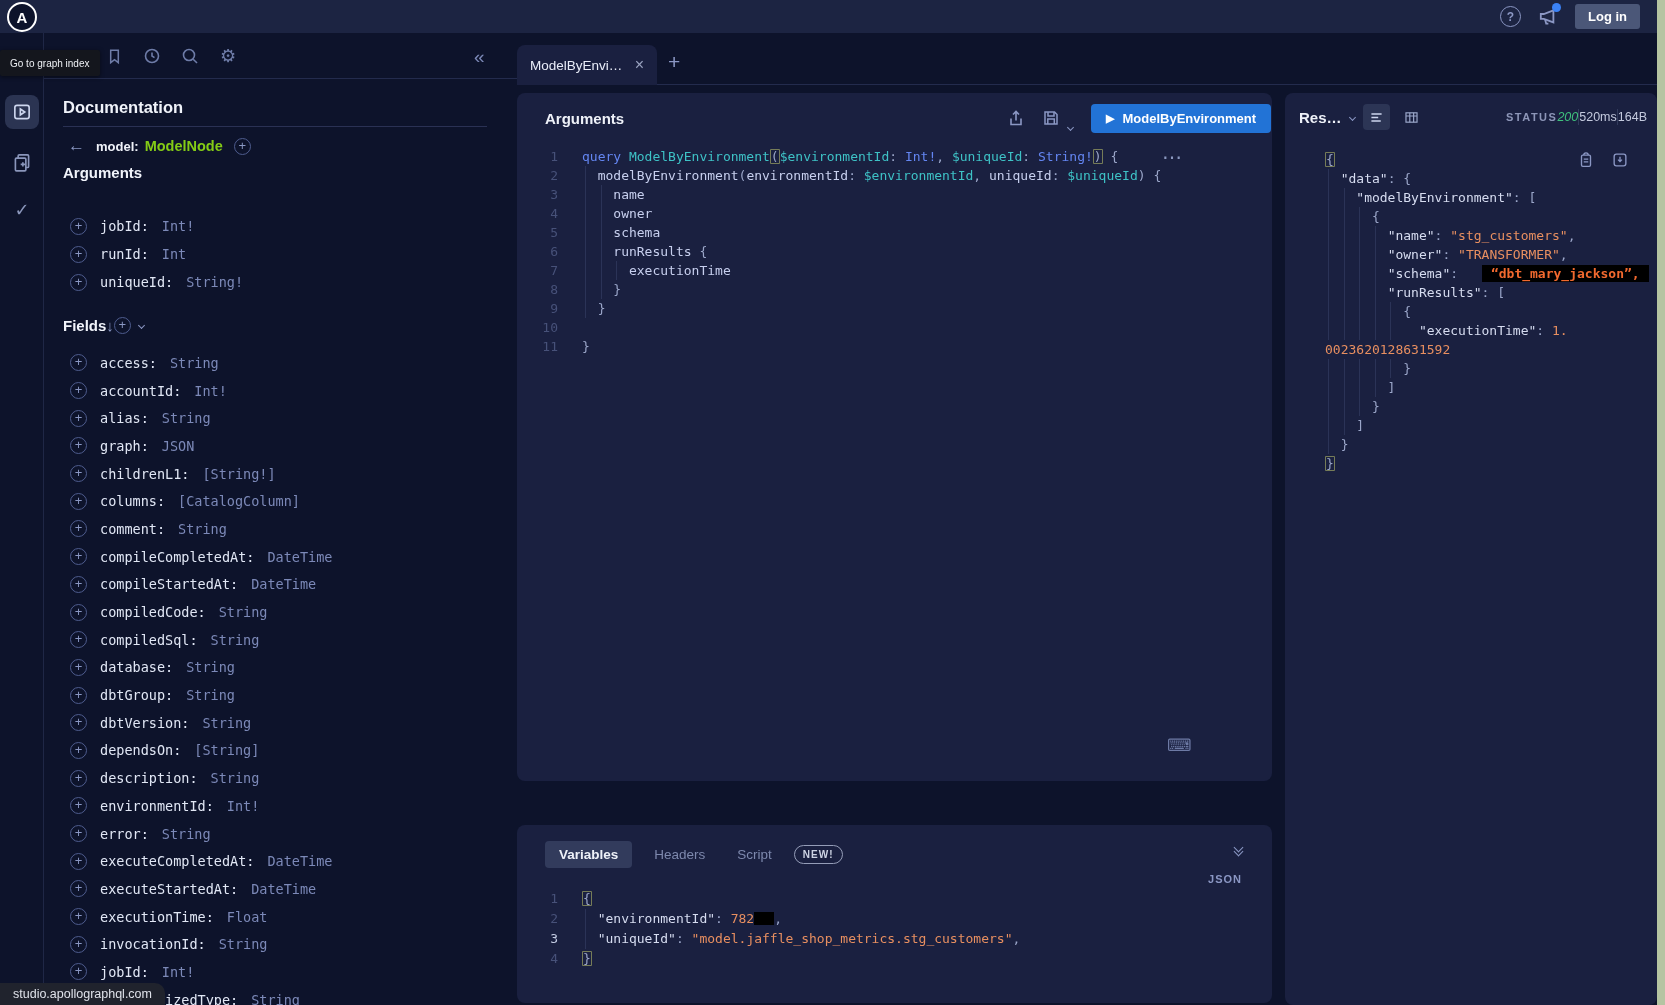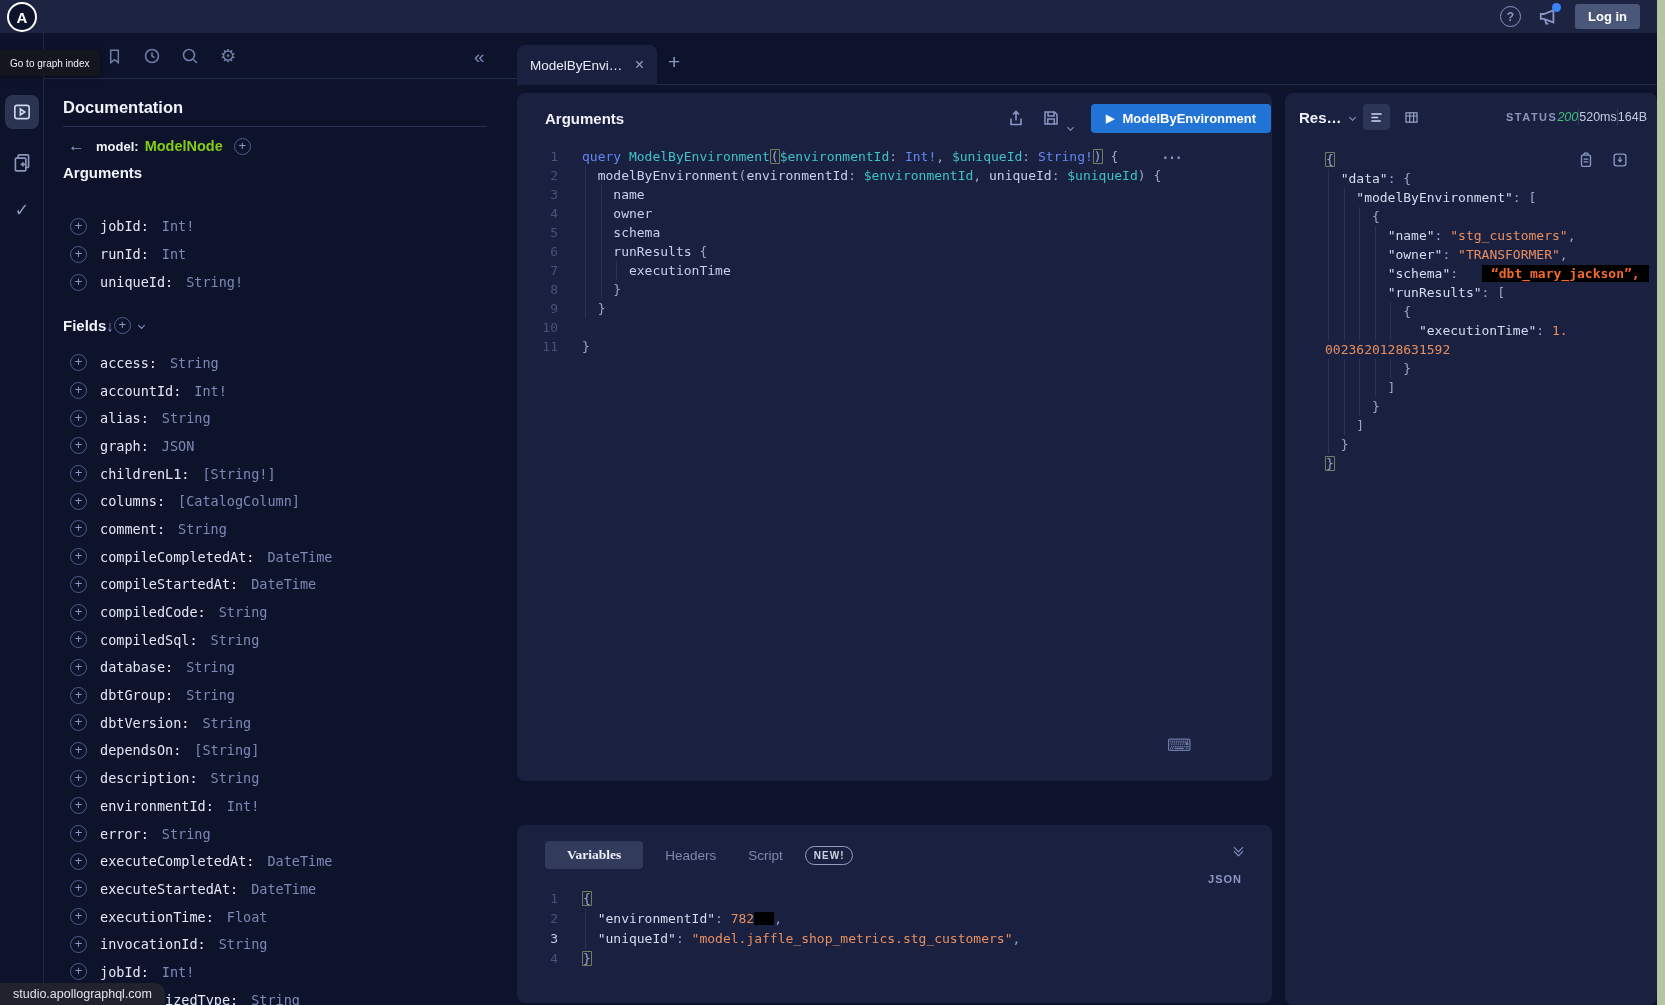--- a/index.html
+++ b/index.html
@@ -98,21 +98,21 @@
   .t-ky { color:#d6dcf0; }
   .t-st { color:#e88f60; }
   .t-brk { box-shadow:inset 0 0 0 1px #767c58; padding:0 1px; border-radius:1px; color:#9ba6c9; }
   .t-red { background:#000000; color:#f2692f; font-weight:bold; padding:1px 9px; margin-left:16px; }
   .t-blk { display:inline-block; width:20px; height:13px; background:#000; vertical-align:-2px; }
   .guide { position:absolute; width:1px; background:#2b3357; }
 
   
   .vtab-row { position:absolute; top:16px; left:28px; display:flex; gap:12px; align-items:center; }
   .vtab { padding:6px 10px; color:#7d88ad; font-size:13.5px; }
-  .vtab.active { background:#323b5c; border-radius:4px; padding:6px 22px; color:#eef1f8; font-weight:bold;font-family:Liberation Serif, serif; }
+  .vtab.active { background:#323b5c; border-radius:4px; padding:6px 14px; color:#eef1f8; font-weight:bold; }
   .new-badge { border:1px solid #959db8; border-radius:10px; padding:3px 8px; font-size:10px; font-weight:bold; letter-spacing:1px; color:#cdd3e3; }
   .vchev { position:absolute; right:30px; top:22px; display:flex; flex-direction:column; gap:-2px; }
   .vchev .chev { margin-top:-3px; }
   .vjson { position:absolute; right:30px; top:48px; font-size:11px; font-weight:bold; letter-spacing:1px; color:#8b97c4; }
 
   
   .resp-header { position:absolute; top:10px; left:14px; right:10px; height:28px; display:flex; align-items:center; gap:8px; }
   .resp-title { font-size:15px; font-weight:bold; color:#eef1f8; white-space:nowrap; }
   .view-btn { width:27px; height:26px; display:flex; align-items:center; justify-content:center; color:#9aa6c9; }
   .view-btn.selected { background:#2c3555; border-radius:4px; color:#cdd6ee; }

